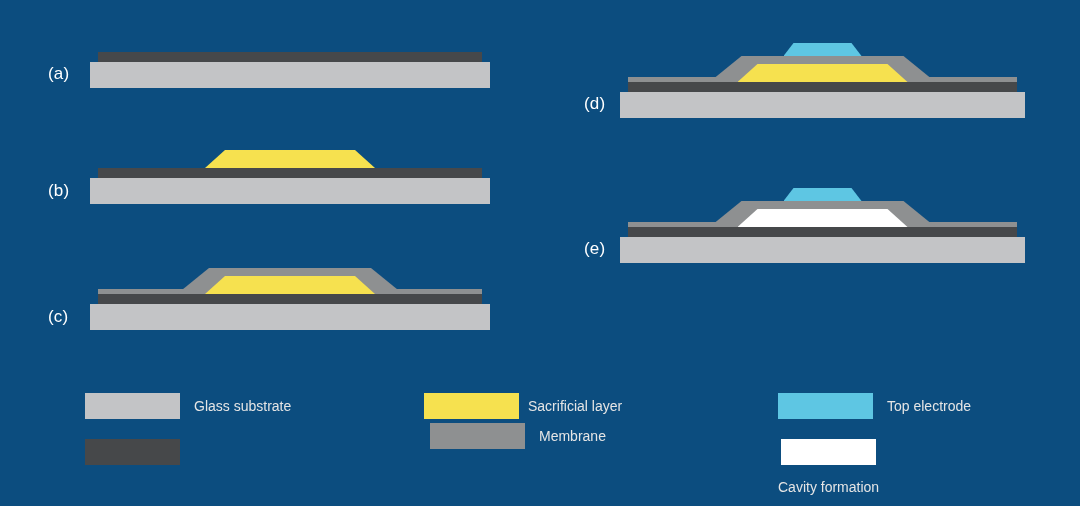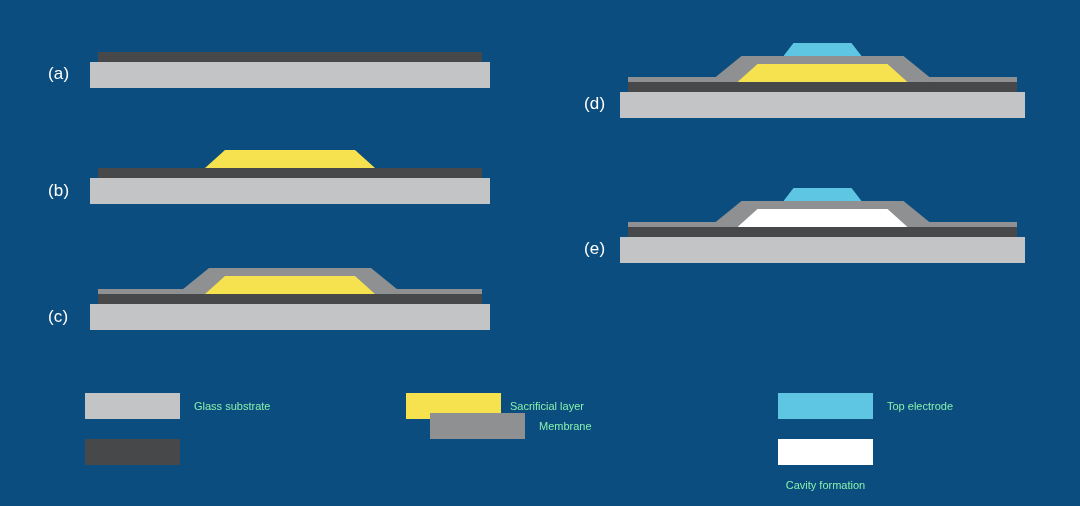--- a/index.html
+++ b/index.html
@@ -48,21 +48,21 @@
     display:flex;align-items:center;gap:14px;
     height:26px;
   }
   .swatch{width:95px;height:26px;flex:0 0 auto;}
   .sw-glass{background:var(--glass-substrate,#c3c4c6);}
   .sw-sacrificial{background:var(--sacrificial-layer,#f6e14f);}
   .sw-top-electrode{background:var(--top-electrode,#5ec6e3);}
   .sw-bottom-electrode{background:var(--bottom-electrode,#46484a);}
   .sw-membrane{background:var(--membrane,#8e9091);}
   .sw-cavity{background:var(--cavity,#ffffff);}
-  .legend-label{color:#86efac;font-size:11px;white-space:nowrap;}
+  .legend-label{color:#e5e5e5;font-size:14px;white-space:nowrap;}
 </style>
 </head>
 <body>
 
 <div id="canvas">
 
   <div class="panel-label" style="left:48px;top:64px;">(a)</div>
   <div class="panel-label" style="left:48px;top:181px;">(b)</div>
   <div class="panel-label" style="left:48px;top:307px;">(c)</div>
   <div class="panel-label" style="left:584px;top:94px;">(d)</div>
@@ -106,32 +106,32 @@
       <div class="inner-trap inner-cavity"></div>
     </div>
     <div class="layer trap top-elec"></div>
   </div>
 
   <div>
     <div class="legend-item" style="left:85px;top:393px;">
       <div class="swatch sw-glass"></div>
       <div class="legend-label">Glass substrate</div>
     </div>
-    <div class="legend-item" style="left:406px;top:393px;gap:9px;">
+    <div class="legend-item" style="left:424px;top:393px;gap:9px;">
       <div class="swatch sw-sacrificial"></div>
       <div class="legend-label">Sacrificial layer</div>
     </div>
     <div class="legend-item" style="left:778px;top:393px;align-items:center;">
       <div class="swatch sw-top-electrode"></div>
       <div class="legend-label">Top electrode</div>
     </div>
     <div class="legend-item" style="left:85px;top:439px;">
       <div class="swatch sw-bottom-electrode"></div>
     </div>
-    <div class="legend-item" style="left:430px;top:413px;">
+    <div class="legend-item" style="left:430px;top:423px;">
       <div class="swatch sw-membrane"></div>
       <div class="legend-label">Membrane</div>
     </div>
     <div class="legend-item" style="left:778px;top:439px;flex-direction:column;">
       <div class="swatch sw-cavity"></div>
       <div class="legend-label">Cavity formation</div>
     </div>
   </div>
 
 </div>

